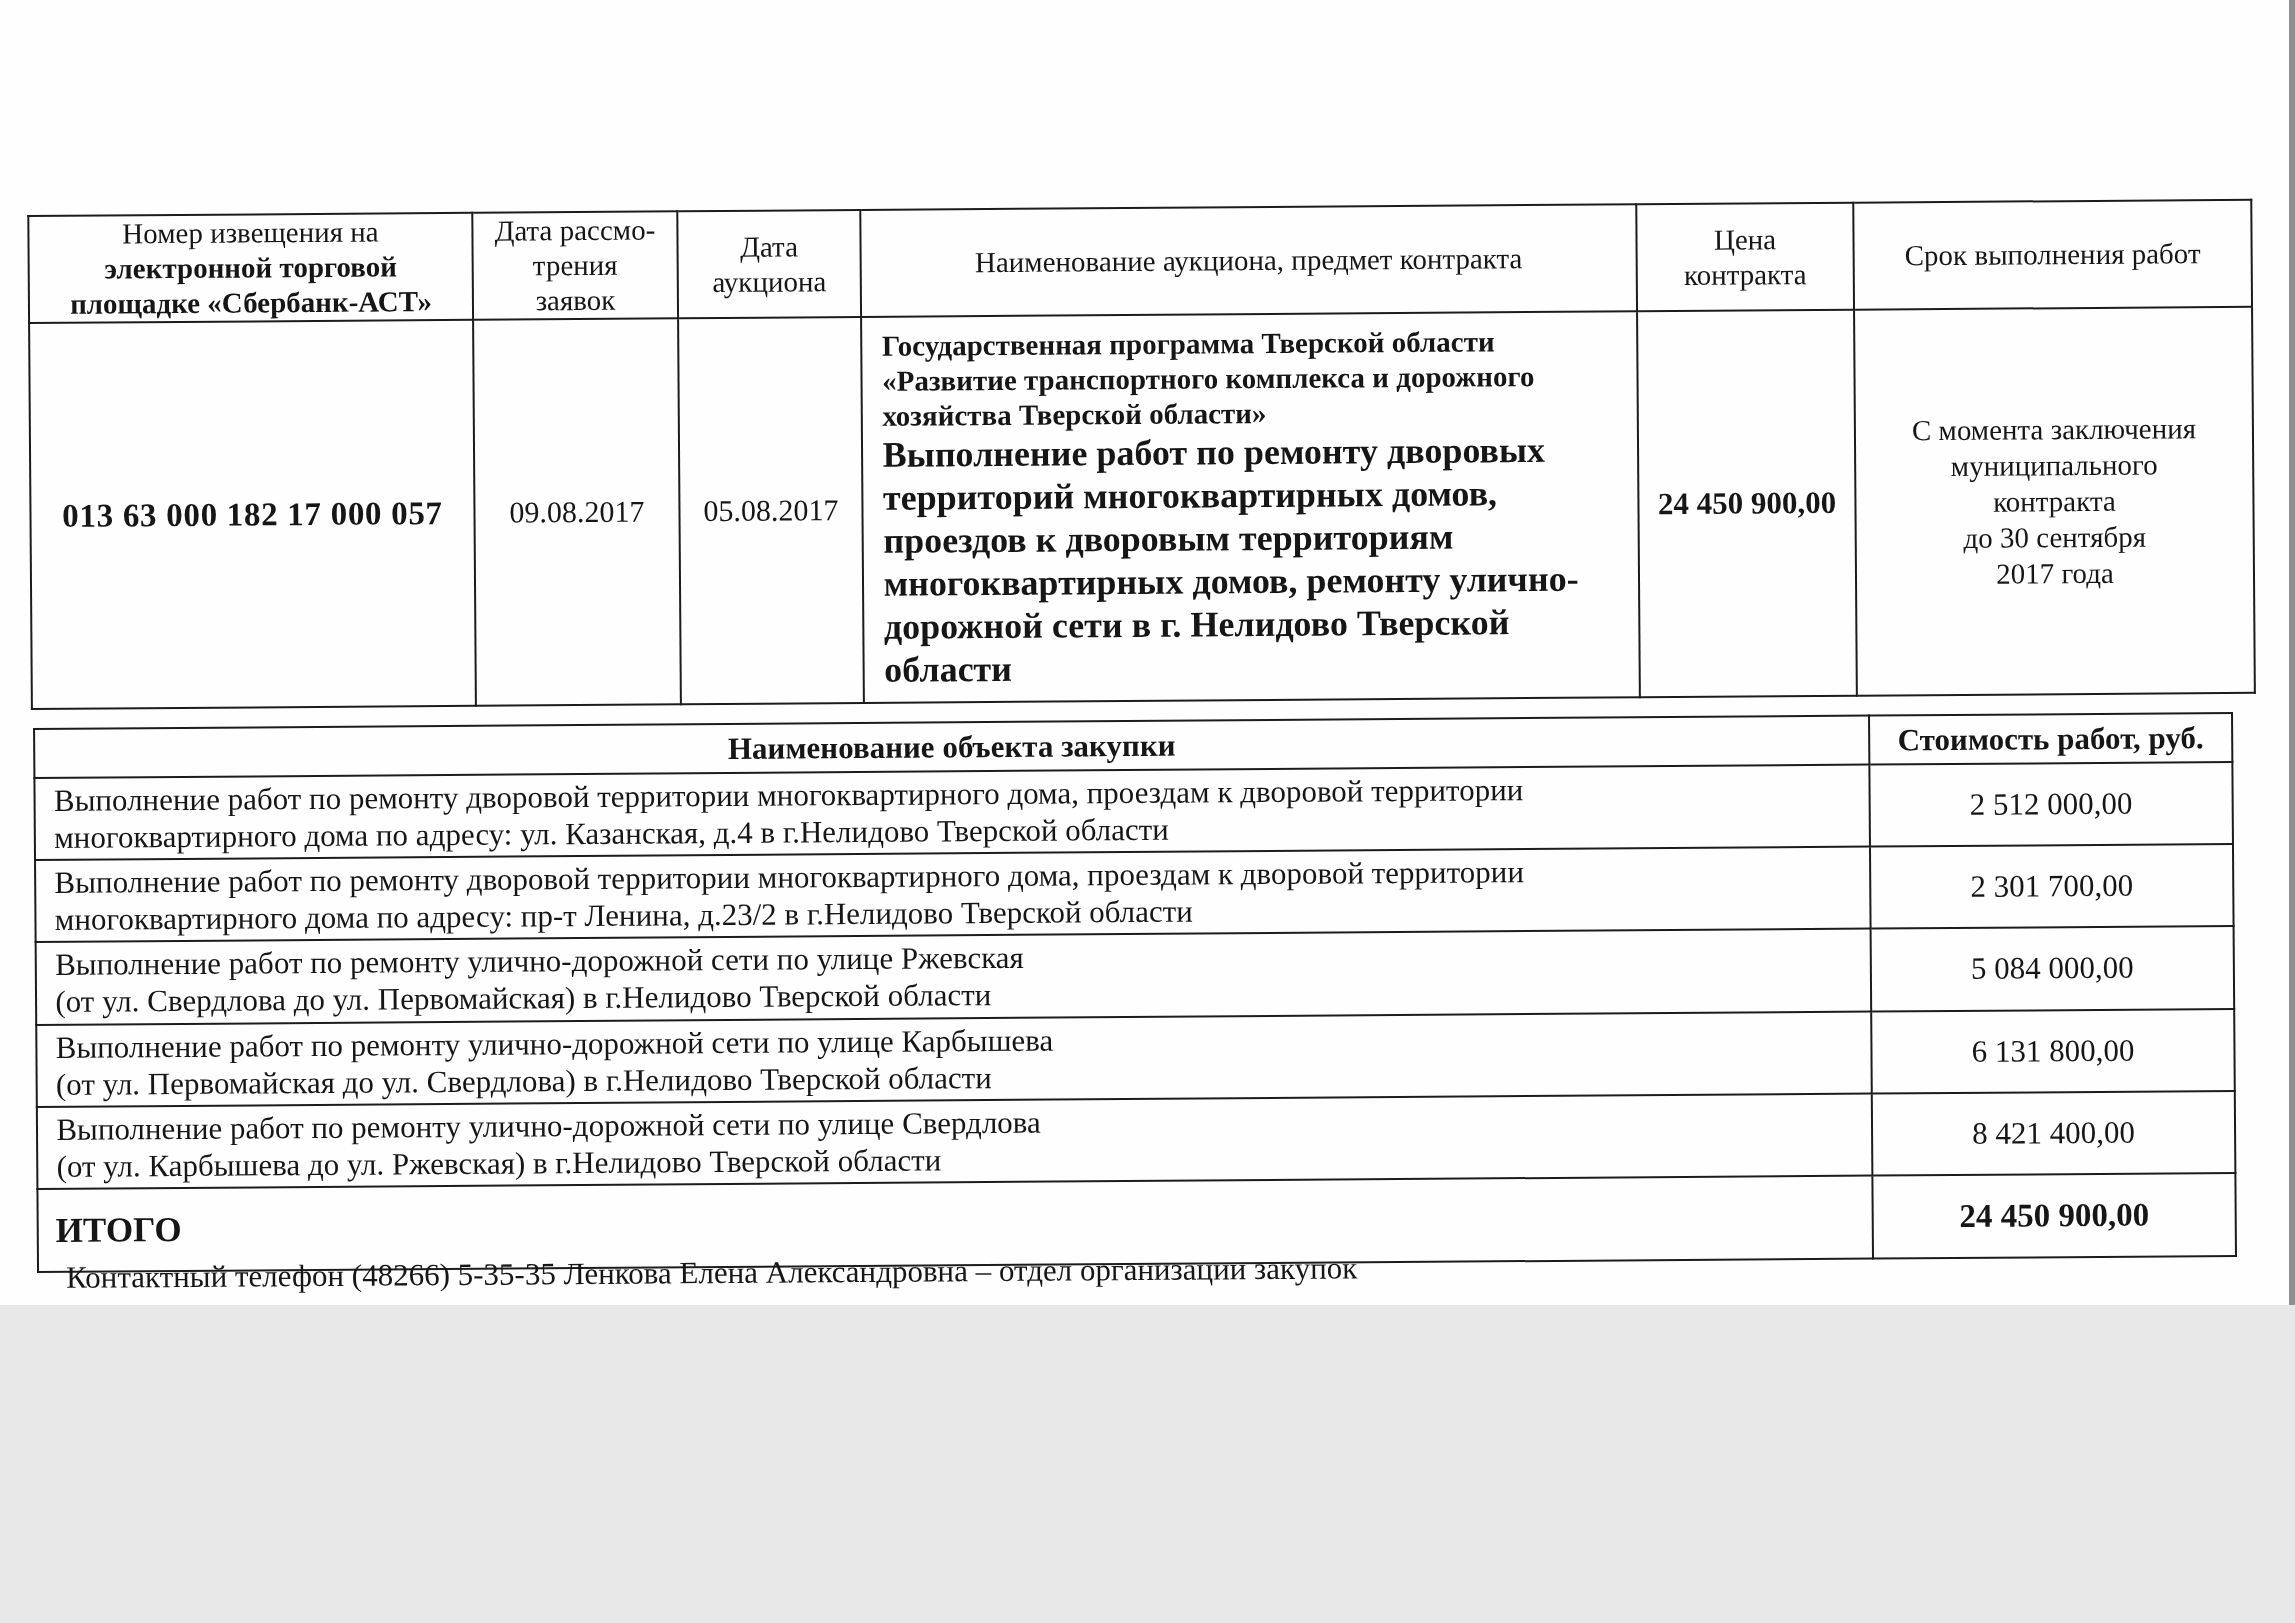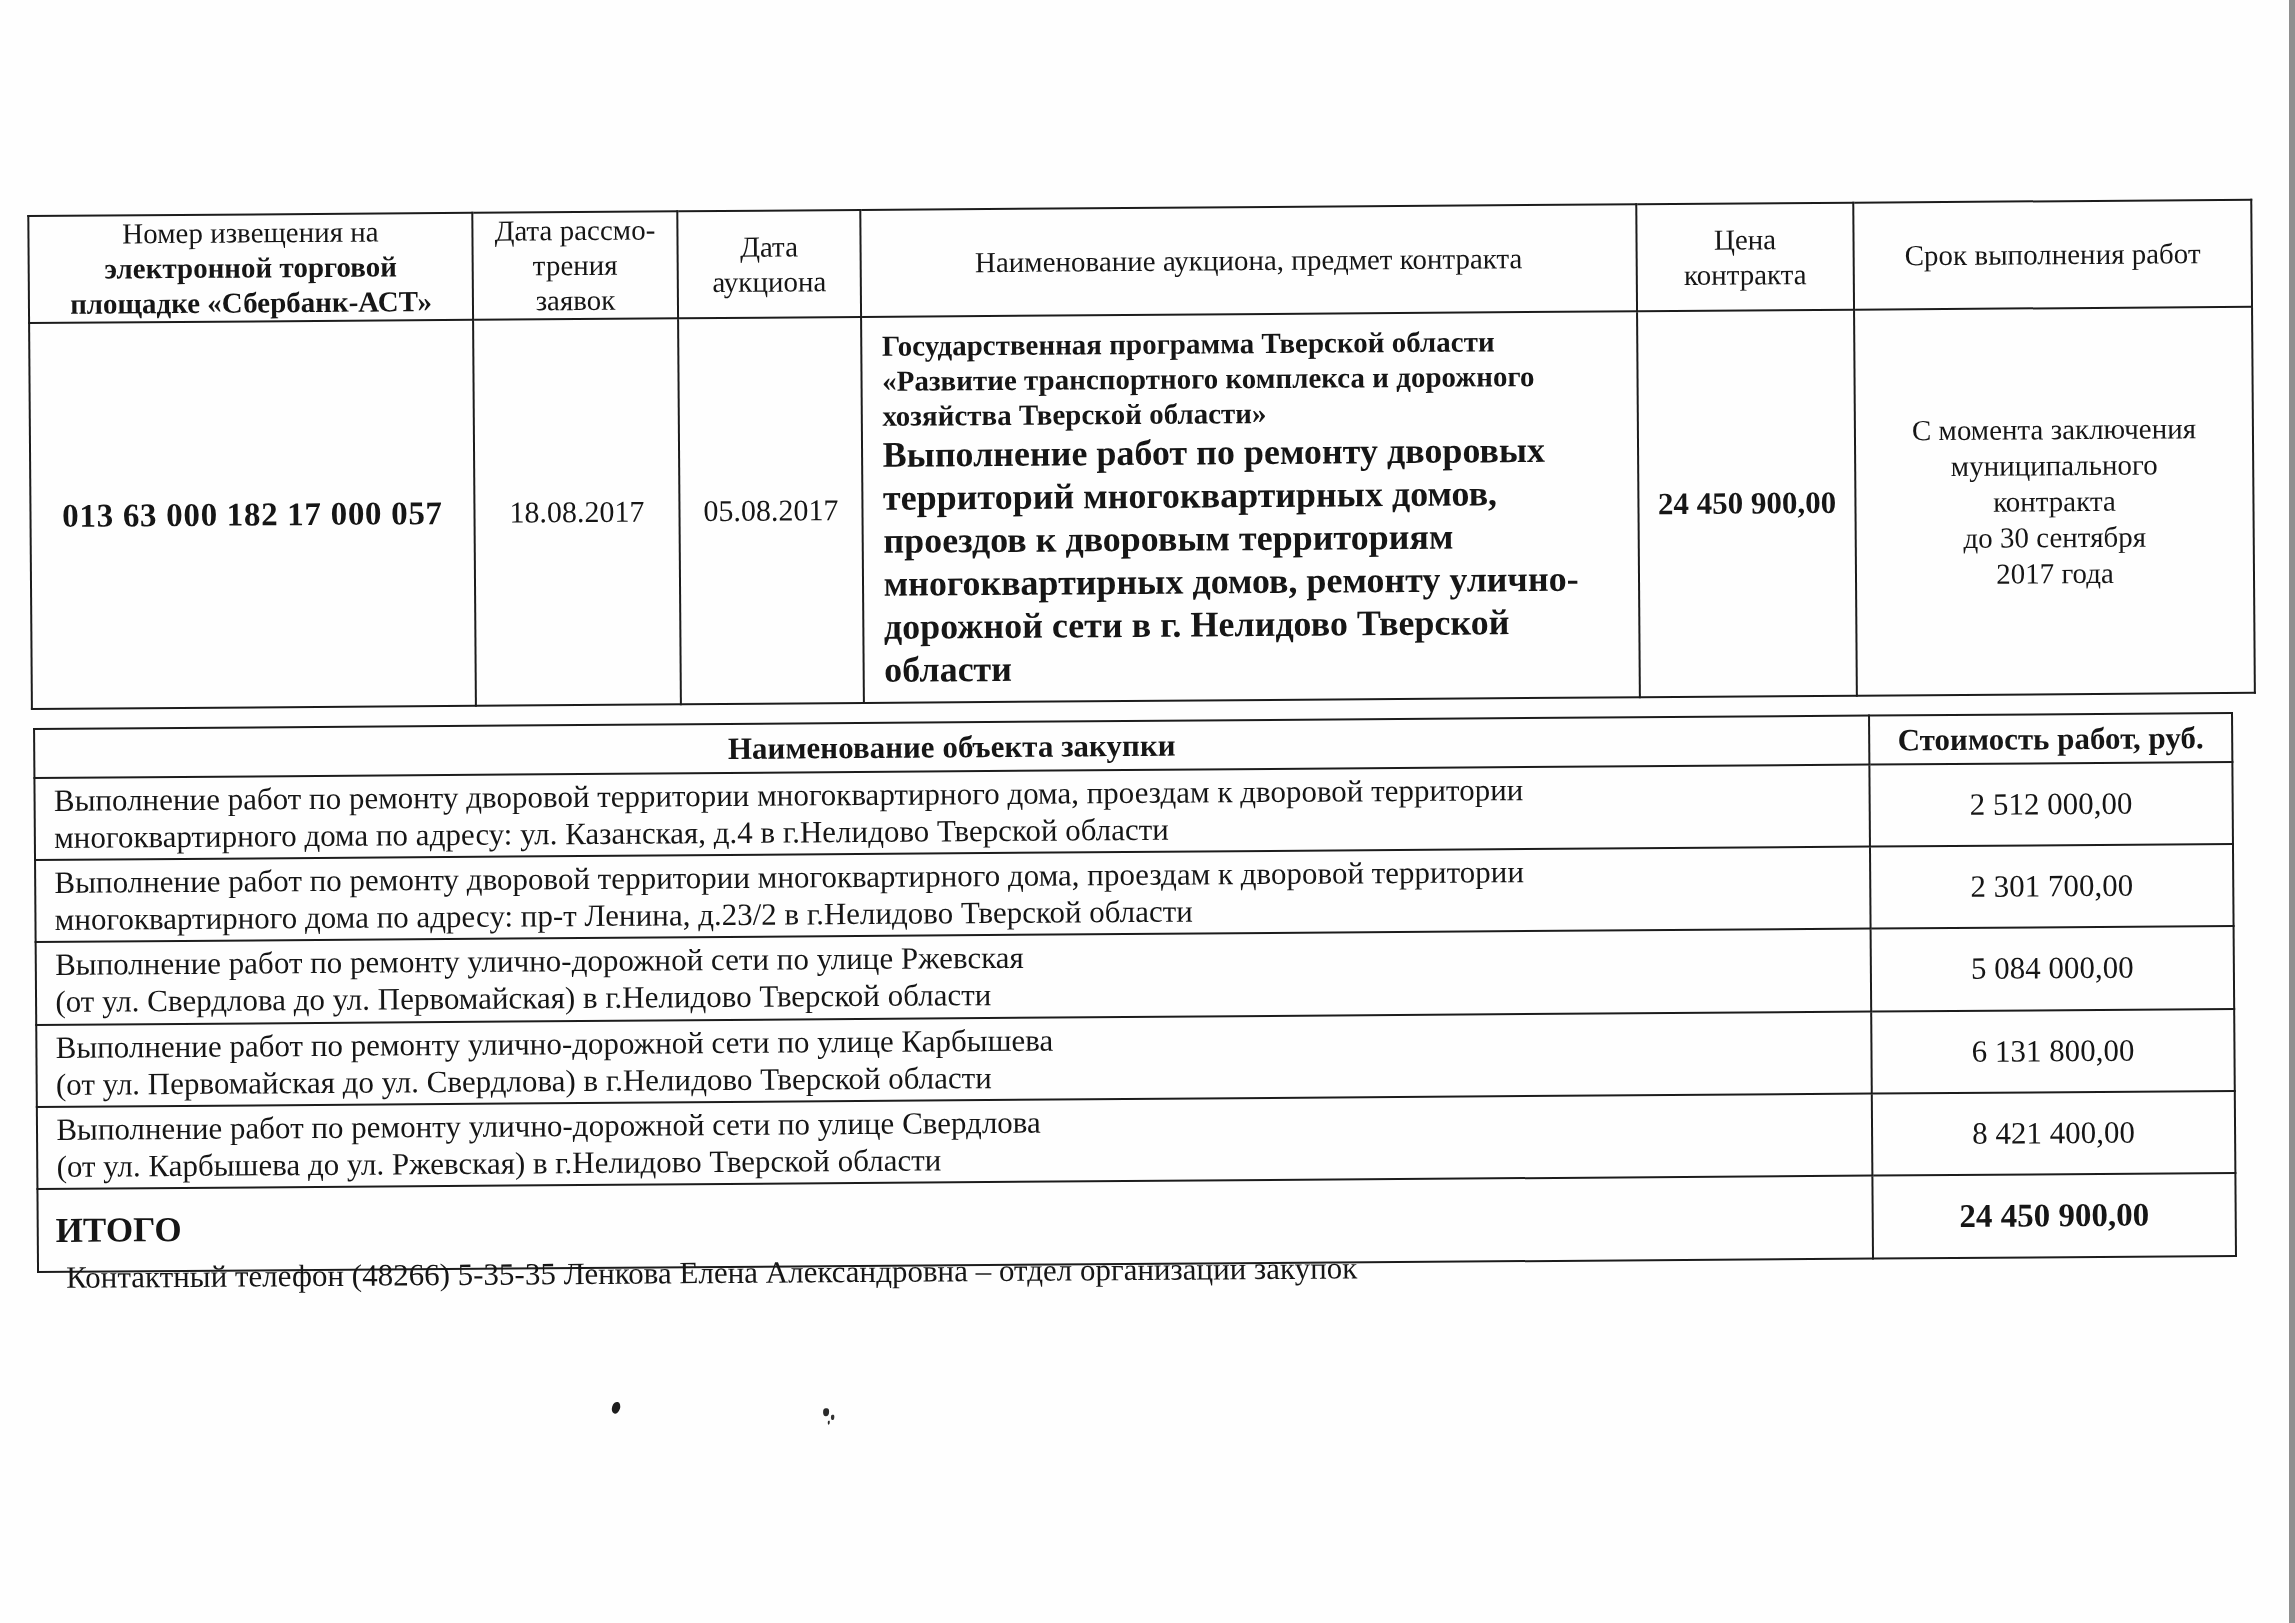--- a/index.html
+++ b/index.html
@@ -1,18 +1,18 @@
 <!DOCTYPE html>
 <html style="font-size:10.5px"><head>
 <meta charset="utf-8">
 <style>
   html,body{margin:0;padding:0;background:#e8e8e8;}
   .page{
     position:relative;
-    width:2295px;height:1623px;
+    width:2295px;height:1305px;
     background:#fefefe;
     overflow:hidden;
     font-family:"Liberation Serif","DejaVu Serif",serif;
     color:#161616;
   }
   .skew{
     position:absolute;left:0;top:0;width:2295px;height:1623px;
     transform:rotate(-0.42deg);
     transform-origin:39px 720px;
   }
@@ -117,21 +117,21 @@
           </th>
           <th>Срок выполнения работ</th>
         </tr>
       </thead>
       <tbody>
         <tr>
           <td class="cell-center">
             <span class="notice-num">013 63 000 182 17 000 057</span>
           </td>
           <td class="cell-center">
-            <span class="date-val">18.08.2017</span>
+            <span class="date-val">09.08.2017</span>
           </td>
           <td class="cell-center">
             <span class="date-val">05.08.2017</span>
           </td>
           <td class="subject-cell">
             <div class="prog-ln">Государственная программа Тверской области</div>
             <div class="prog-ln">«Развитие транспортного комплекса и дорожного</div>
             <div class="prog-ln">хозяйства Тверской области»</div>
             <div class="subj-ln">Выполнение работ по ремонту дворовых</div>
             <div class="subj-ln">территорий многоквартирных домов,</div>

